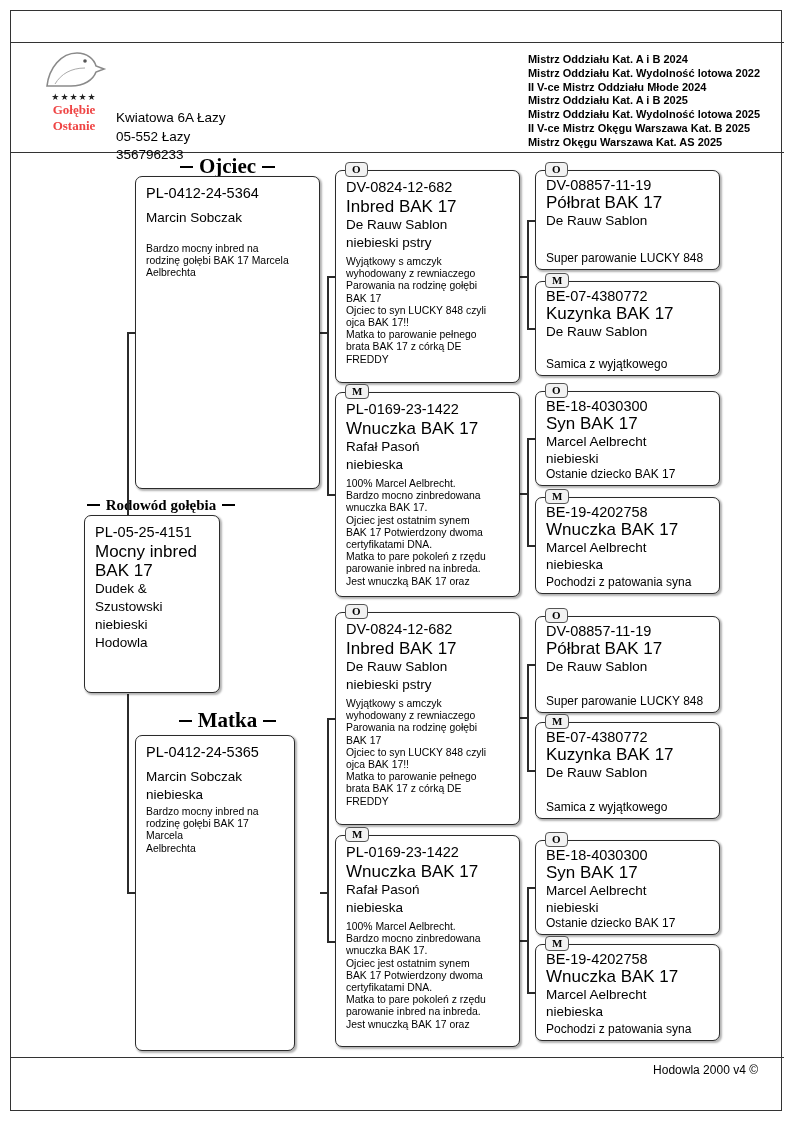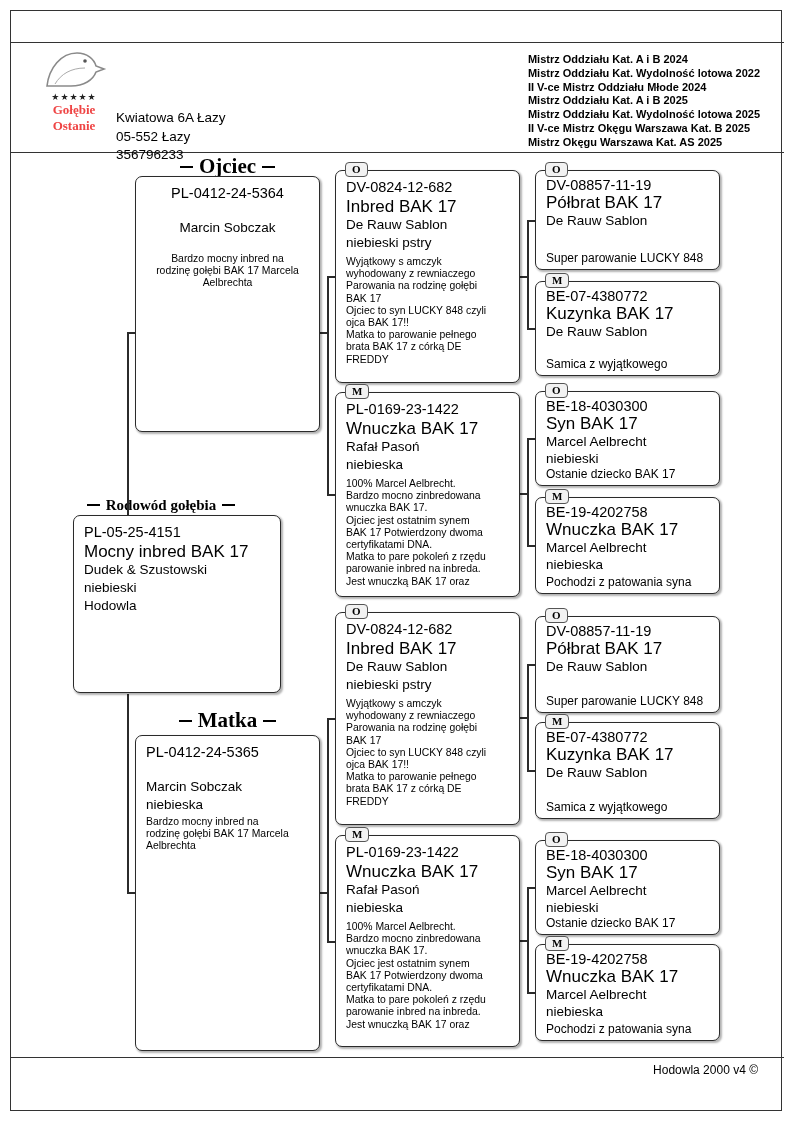--- a/index.html
+++ b/index.html
@@ -31,21 +31,21 @@
   
   .pbox{position:absolute;box-sizing:border-box;background:#fff;border:1.6px solid #2b2b2b;
         border-radius:7px;padding:7px 10px;box-shadow:1.5px 1.5px 2px rgba(0,0,0,.3);}
   .tab{position:absolute;top:-9px;left:9px;background:#f2f2f2;border:1.2px solid #555;
        border-radius:4px;font-family:"Liberation Serif",serif;font-weight:bold;
        font-size:11px;line-height:13px;padding:0 6px;}
   .ring{font-size:14.5px;line-height:19px;}
   .bline-lg{font-size:17px;line-height:19px;}
   .bline{font-size:13.5px;line-height:18px;}
   .desc{font-size:10.4px;line-height:12.2px;white-space:pre-line;margin-top:4px;}
-  .mt22{margin-top:16px;}
+  .mt22{margin-top:6px;}
   .mt16{margin-top:16px;}
   .mt2{margin-top:2px;}
 
   .pbox.g3{display:flex;flex-direction:column;padding:5px 10px;}
   .pbox.g3 .ring{line-height:18px;}
   .pbox.g3 .bline-lg{line-height:18px;}
   .pbox.g3 .bline{line-height:17px;}
   .note{margin-top:auto;font-size:12px;line-height:12px;}
 
   .cline{position:absolute;background:#2b2b2b;}
@@ -124,37 +124,37 @@
   <div class="cline" style="left:520px;top:717px;width:8px;height:1.5px;"></div>
   <div class="cline" style="left:527px;top:664px;width:1.5px;height:107px;"></div>
   <div class="cline" style="left:527px;top:664px;width:9px;height:1.5px;"></div>
   <div class="cline" style="left:527px;top:770px;width:9px;height:1.5px;"></div>
 
   <div class="cline" style="left:520px;top:940px;width:8px;height:1.5px;"></div>
   <div class="cline" style="left:527px;top:887px;width:1.5px;height:106px;"></div>
   <div class="cline" style="left:527px;top:887px;width:9px;height:1.5px;"></div>
   <div class="cline" style="left:527px;top:992px;width:9px;height:1.5px;"></div>
 
-  <div class="pbox" style="left:135px;top:176px;width:185px;height:256px;text-align:center;">
+  <div class="pbox" style="left:135px;top:176px;width:185px;height:313px;">
     <div class="ring">PL-0412-24-5364</div>
     <div class="bline mt22">Marcin Sobczak</div>
     <div class="desc mt16">Bardzo mocny inbred na
 rodzinę gołębi BAK 17 Marcela
 Aelbrechta</div>
   </div>
 
-  <div class="pbox" style="left:73px;top:515px;width:208px;height:178px;">
+  <div class="pbox" style="left:84px;top:515px;width:136px;height:178px;">
     <div class="ring">PL-05-25-4151</div>
     <div class="bline-lg">Mocny inbred BAK 17</div>
     <div class="bline">Dudek &amp; Szustowski</div>
     <div class="bline">niebieski</div>
     <div class="bline">Hodowla</div>
   </div>
 
-  <div class="pbox" style="left:135px;top:735px;width:185px;height:316px;">
+  <div class="pbox" style="left:135px;top:735px;width:160px;height:316px;">
     <div class="ring">PL-0412-24-5365</div>
     <div class="bline mt22">Marcin Sobczak</div>
     <div class="bline">niebieska</div>
     <div class="desc mt2">Bardzo mocny inbred na
 rodzinę gołębi BAK 17 Marcela
 Aelbrechta</div>
   </div>
 
   <div class="pbox" style="left:335px;top:170px;width:185px;height:213px;">
     <div class="tab">O</div>

